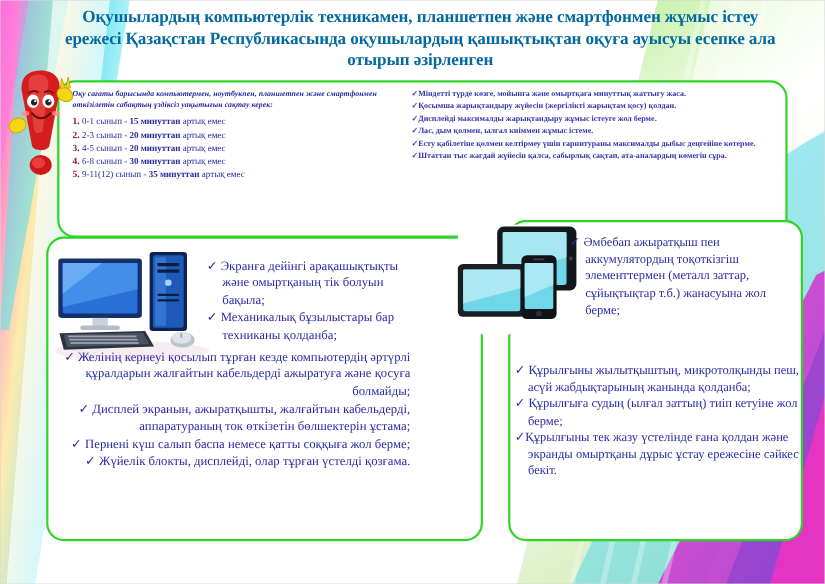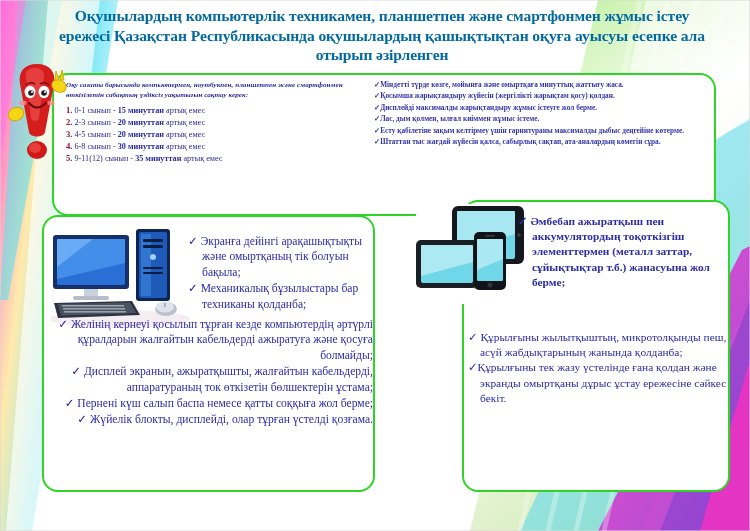--- a/index.html
+++ b/index.html
@@ -70,21 +70,21 @@
   .chk-line {
     font-size: 7.3px;
     line-height: 11.4px;
     color: #3434a8;
     text-indent: -6px;
     padding-left: 6px;
   }
   .chk-line .ck { font-size: 7.3px; }
 
   
-  #panel-bl { left: 42px; top: 215px; width: 333px; height: 277px; }
+  #panel-bl { left: 42px; top: 215px; width: 397px; height: 277px; }
 
   .pc-img { position: absolute; left: 4px; top: 6px; width: 150px; height: 105px; }
 
   .bl-head {
     position: absolute; left: 128px; top: 17px; width: 196px;
   }
   .bl-body {
     position: absolute; left: 5px; top: 100px; width: 324px; text-align: right;
   }
 
@@ -107,21 +107,21 @@
   .br-head { position: absolute; left: 40px; top: 12px; width: 222px; }
   .br-body { position: absolute; left: 4px; top: 128px; width: 262px; }
 
   .br-bullet {
     font-size: 11.4px;
     line-height: 15.2px;
     color: #2c2ca4;
     text-indent: -12px;
     padding-left: 12px;
   }
-  .br-head .br-bullet { text-indent: -14px; padding-left: 28px; font-weight: bold; }
+  .br-head .br-bullet { text-indent: -14px; padding-left: 28px; }
 </style>
 </head>
 <body>
 
 <svg id="bg" viewBox="0 0 750 531" preserveAspectRatio="none">
   <defs>
     <linearGradient id="gL" x1="0" y1="0" x2="1" y2="0.55">
       <stop offset="0" stop-color="#ff4fd8"></stop>
       <stop offset="0.35" stop-color="#ffe9a8"></stop>
       <stop offset="0.65" stop-color="#7de8f5"></stop>
@@ -237,21 +237,21 @@
     <div class="chk-line">
       <span class="ck">✓</span><span>Қосымша жарықтандыру жүйесін (жергілікті жарықтам қосу) қолдан.</span>
     </div>
     <div class="chk-line">
       <span class="ck">✓</span><span>Дисплейді максималды жарықтандыру жұмыс істеуге жол берме.</span>
     </div>
     <div class="chk-line">
       <span class="ck">✓</span><span>Лас, дым қолмен, ылғал киіммен жұмыс істеме.</span>
     </div>
     <div class="chk-line">
-      <span class="ck">✓</span><span>Есту қабілетіне зақым келтірмеу үшін гарнитураны максималды дыбыс деңгейіне көтерме.</span>
+      <span class="ck">✓</span><span>Есту қабілетіне қолмен келтірмеу үшін гарнитураны максималды дыбыс деңгейіне көтерме.</span>
     </div>
     <div class="chk-line">
       <span class="ck">✓</span><span>Штаттан тыс жағдай жүйесін қалса, сабырлық сақтап, ата-аналардың көмегін сұра.</span>
     </div>
   </div>
 </div>
 
 <div class="panel" id="panel-bl">
 
   <svg class="pc-img" viewBox="0 0 150 105">
@@ -337,16 +337,19 @@
     <div class="br-bullet">
       <span class="ck">✓</span>&nbsp;<span>Әмбебап ажыратқыш пен аккумулятордың  тоқоткізгіш элементтермен (металл заттар, сұйықтықтар т.б.) жанасуына жол берме;</span>
     </div>
   </div>
 
   <div class="br-body">
     <div class="br-bullet">
       <span class="ck">✓</span>&nbsp;<span>Құрылғыны жылытқыштың, микротолқынды пеш, асүй жабдықтарының жанында қолданба;</span>
     </div>
     <div class="br-bullet">
+      <span class="ck">✓</span>&nbsp;<span>Құрылғыға судың (ылғал заттың) тиіп кетуіне жол берме;</span>
+    </div>
+    <div class="br-bullet">
       <span class="ck">✓</span><span>Құрылғыны тек жазу үстелінде ғана қолдан және экранды омыртқаны дұрыс ұстау ережесіне сәйкес бекіт.</span>
     </div>
   </div>
 </div>
 
 </body></html>

